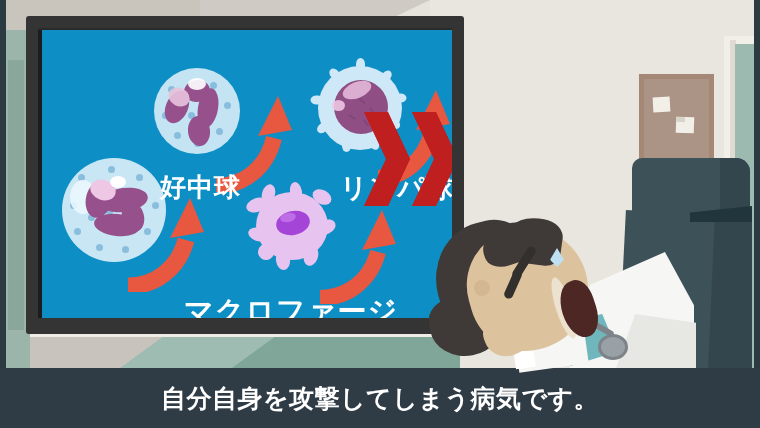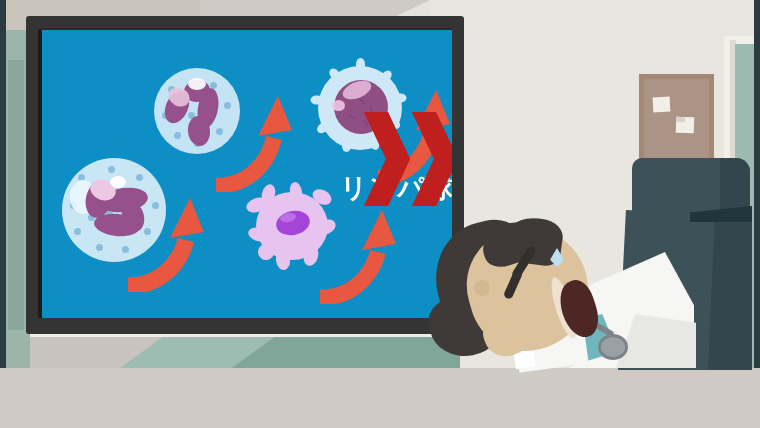--- a/index.html
+++ b/index.html
@@ -537,20 +537,22 @@
       
       
       
       
       
       
       
       
     </div>
 
+    <div class="label label-neutro">好中球</div>
+    <div class="label label-macro">マクロファージ</div>
     <div class="label label-lympho">リンパ球</div>
 
     <div class="chev" style="left:322px; top:82px; z-index:5;"></div>
     <div class="chev" style="left:370px; top:82px; z-index:5;"></div>
   </div>
 
   <div class="doctor">
     <div class="doc-coat"></div>
     <div class="doc-coat-shade"></div>
     <div class="doc-collar-teal"></div>
@@ -566,14 +568,17 @@
     <div class="doc-hair-fringe"></div>
     <div class="doc-brow"></div>
     <div class="doc-eye"></div>
     <div class="doc-sweat"></div>
     <div class="doc-lip"></div>
     <div class="doc-mouth"></div>
     <div class="doc-nose"></div>
     <div class="doc-hand"></div>
   </div>
 
+  <div class="subtitle-bar">
+    <div class="subtitle-text">自分自身を攻撃してしまう病気です。</div>
+  </div>
 
 </div>
 
 </body></html>

